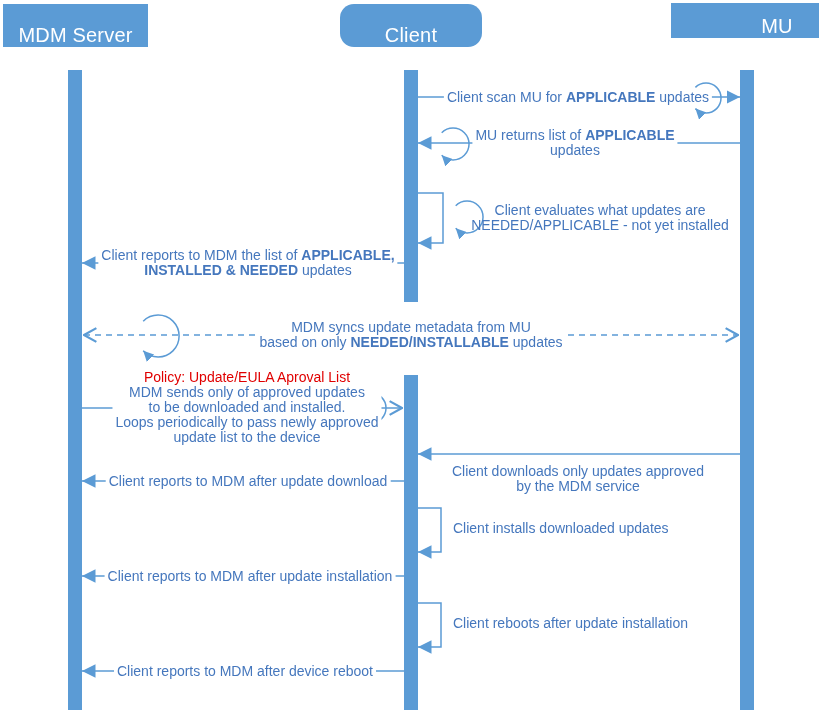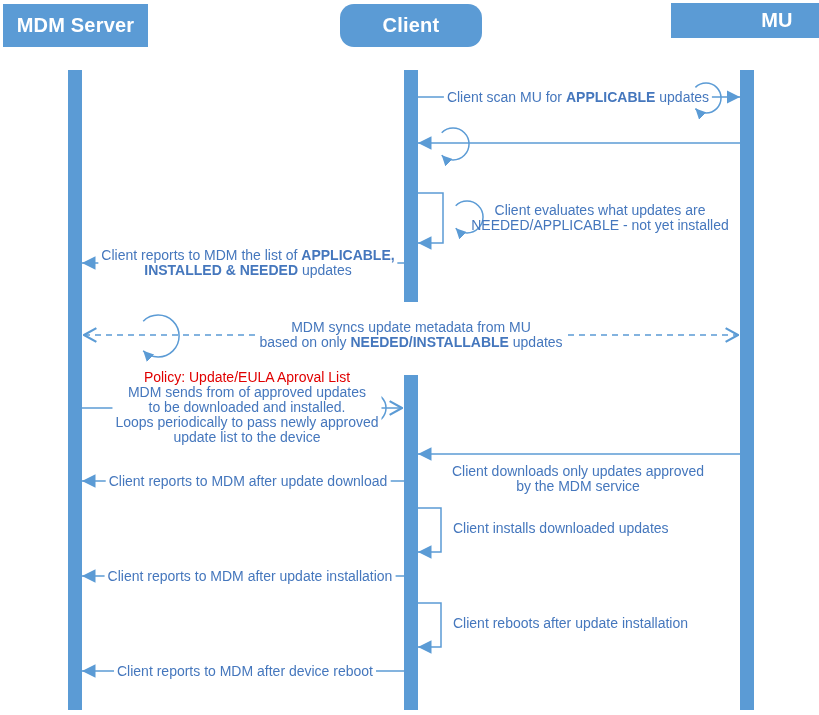--- a/index.html
+++ b/index.html
@@ -2,22 +2,22 @@
 <html><head>
 <meta charset="utf-8">
 <style>
   html,body{margin:0;padding:0;background:#ffffff;}
   #stage{
     position:relative;width:819px;height:715px;background:#ffffff;overflow:hidden;
     font-family:"Liberation Sans", sans-serif;
   }
   .actor-box{
     position:absolute;top:4px;height:43px;background:#5B9BD5;color:#ffffff;
-    display:flex;align-items:center;justify-content:center;
-    font-size:20px;font-weight:700;letter-spacing:.2px;
+    display:flex;align-items:flex-end;justify-content:center;
+    font-size:20px;font-weight:400;letter-spacing:.2px;
   }
   #actor-mdm{left:3px;width:145px;}
   #actor-client{left:340px;width:142px;border-radius:14px;}
   #actor-mu{left:671px;width:146px;height:35px;top:3px;padding-left:33px;}
   .lifeline{position:absolute;width:14px;background:#5B9BD5;}
   #life-mdm{left:68px;top:70px;height:640px;}
   #life-client-a{left:404px;top:70px;height:232px;}
   #life-client-b{left:404px;top:375px;height:335px;}
   #life-mu{left:740px;top:70px;height:640px;}
   svg.wires{position:absolute;left:0;top:0;}
@@ -93,39 +93,43 @@
     <span>Client</span>
   </div>
   <div class="actor-box" id="actor-mu">
     <span>MU</span>
   </div>
 
   <div class="msg-label" style="left:578px;top:90px;">
     <span class="ln"><span>Client scan MU for </span><span class="b">APPLICABLE</span><span> updates</span></span>
   </div>
 
+  <div class="msg-label" style="left:575px;top:128px;">
+    <span class="ln"><span>MU returns list of </span><span class="b">APPLICABLE</span></span>
+    <span class="ln"><span>updates</span></span>
+  </div>
 
   <div class="msg-label" style="left:600px;top:203px;background:transparent;">
     <span class="ln"><span>Client evaluates what updates are</span></span>
     <span class="ln"><span>NEEDED/APPLICABLE - not yet installed</span></span>
   </div>
 
   <div class="msg-label" style="left:248px;top:248px;">
     <span class="ln"><span>Client reports to MDM the list of </span><span class="b">APPLICABLE,</span></span>
     <span class="ln"><span class="b">INSTALLED &amp; NEEDED</span><span> updates</span></span>
   </div>
 
   <div class="msg-label" style="left:411px;top:320px;">
     <span class="ln"><span>MDM syncs update metadata from MU</span></span>
     <span class="ln"><span>based on only </span><span class="b">NEEDED/INSTALLABLE</span><span> updates</span></span>
   </div>
 
   <div class="msg-label" style="left:247px;top:370px;">
     <span class="ln policy-title">Policy: Update/EULA Aproval List</span>
-    <span class="ln"><span>MDM sends from of approved updates</span></span>
+    <span class="ln"><span>MDM sends only of approved updates</span></span>
     <span class="ln"><span>to be downloaded and installed.</span></span>
     <span class="ln"><span>Loops periodically to pass newly approved</span></span>
     <span class="ln"><span>update list to the device</span></span>
   </div>
 
   <div class="msg-label" style="left:578px;top:464px;">
     <span class="ln"><span>Client downloads only updates approved</span></span>
     <span class="ln"><span>by the MDM service</span></span>
   </div>
 

